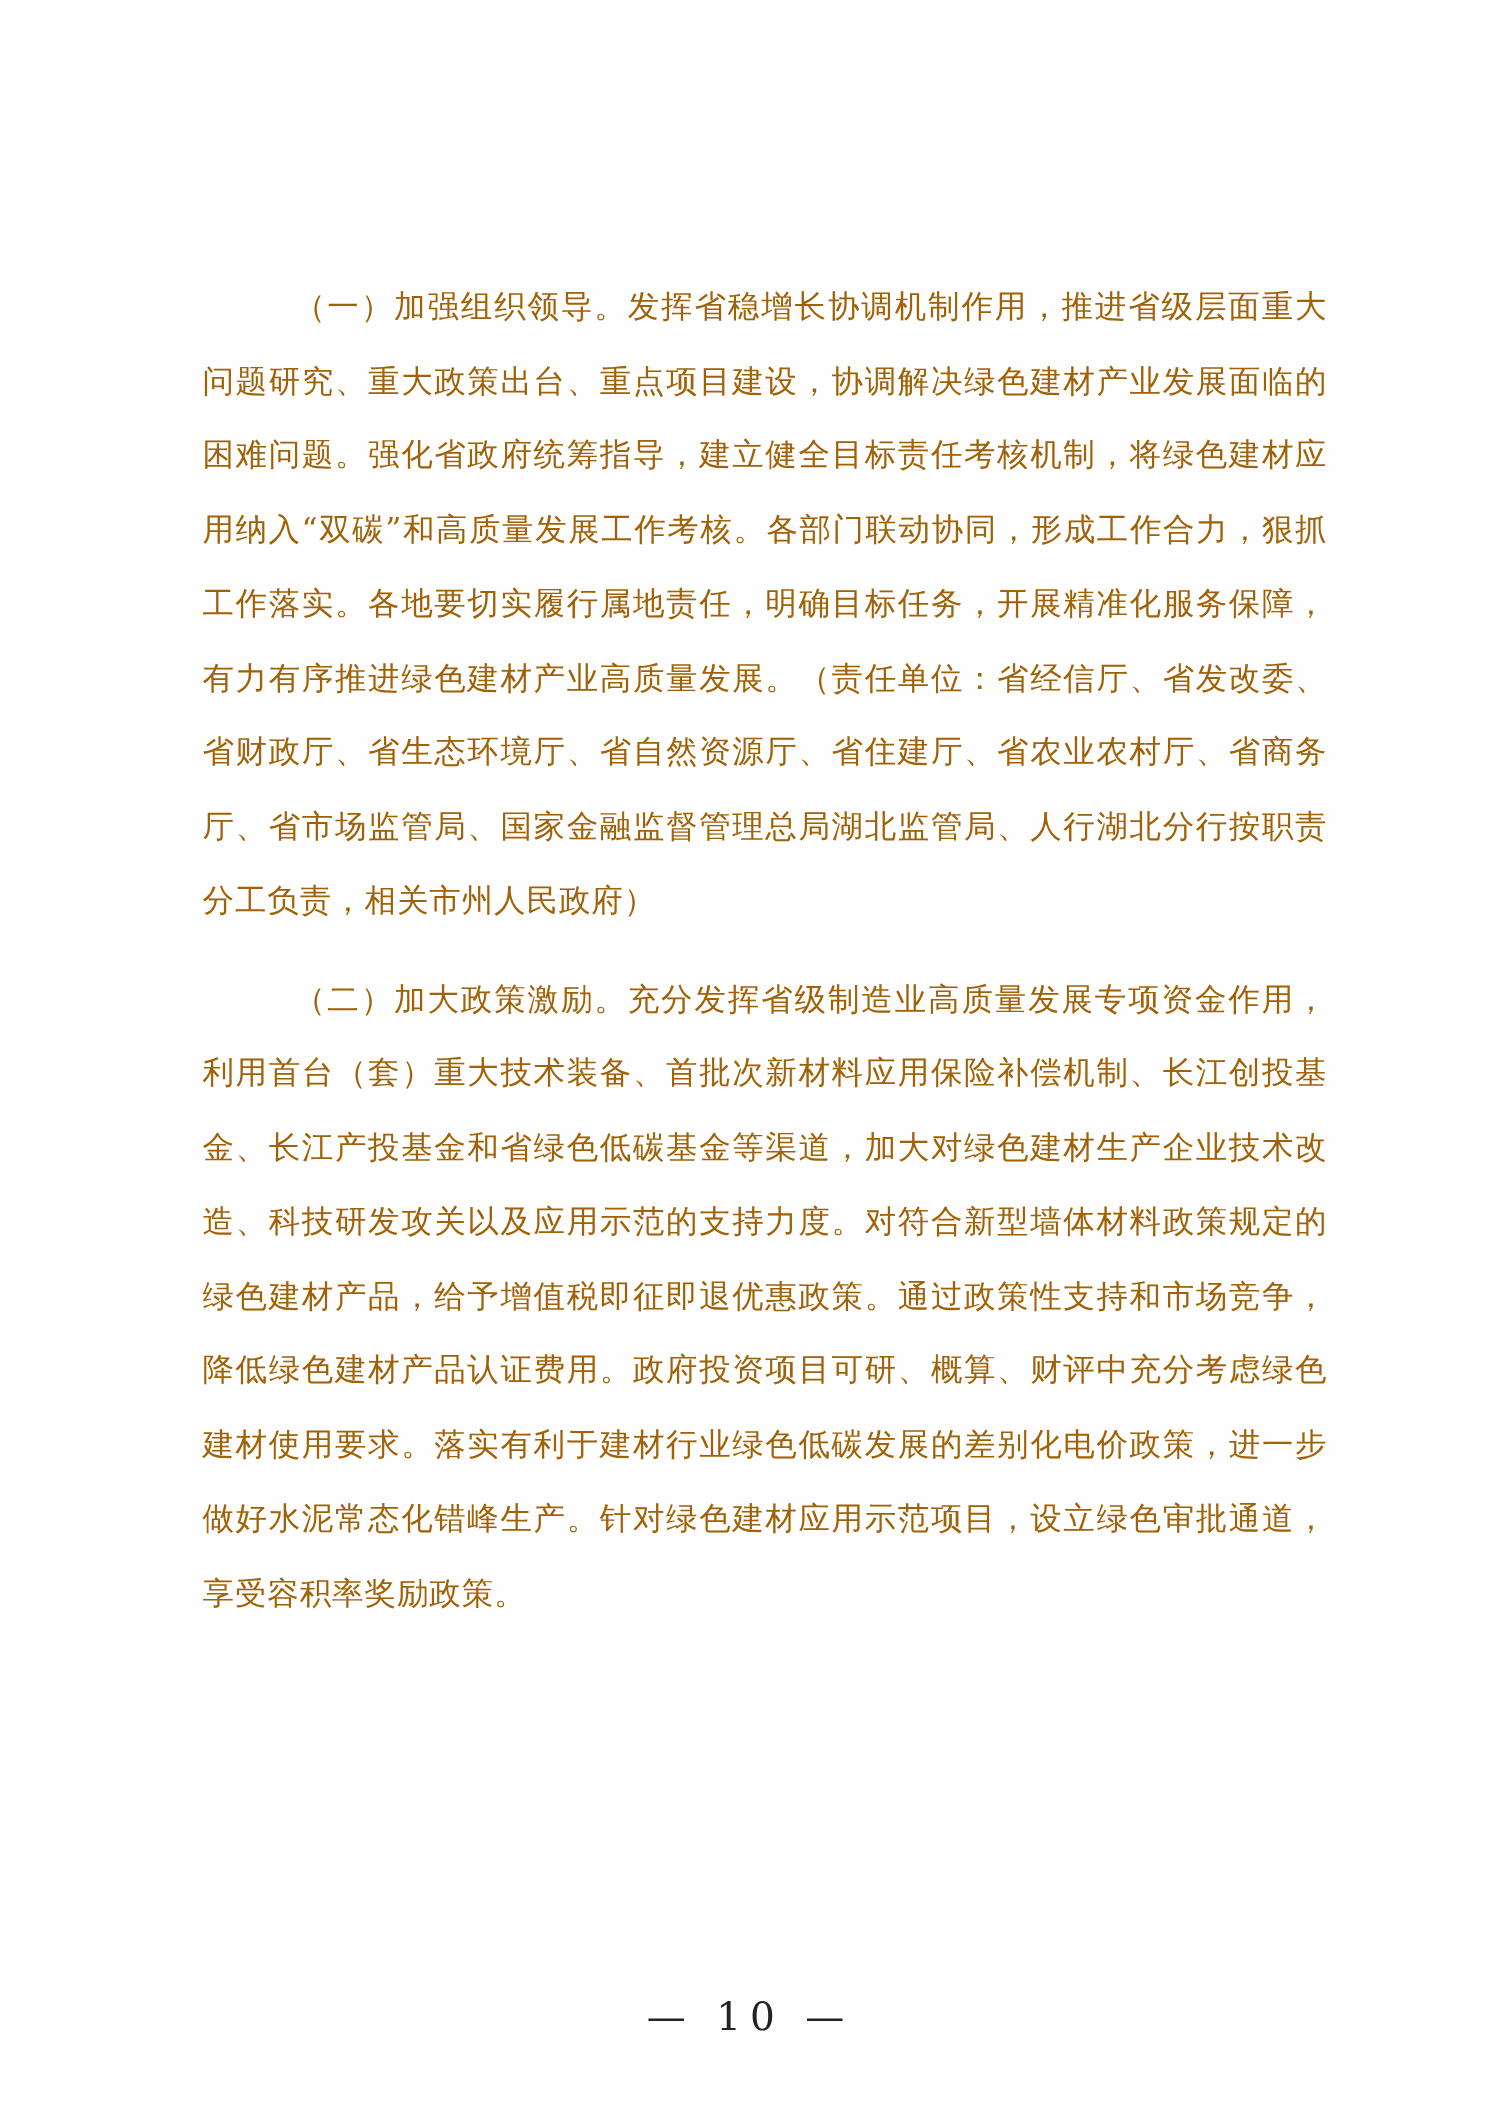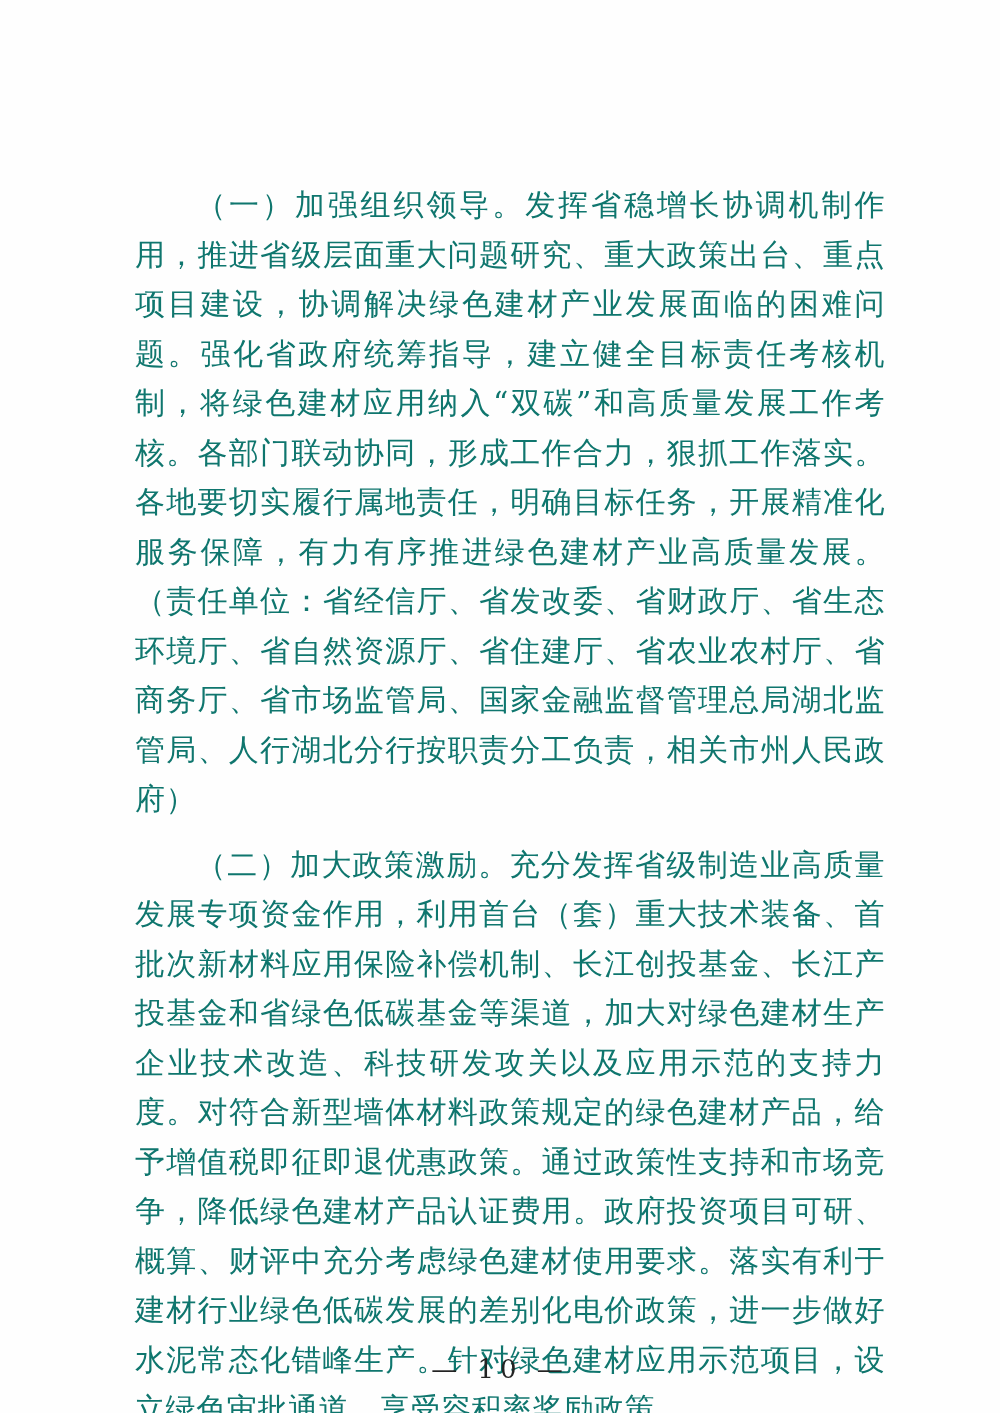--- a/index.html
+++ b/index.html
@@ -17,40 +17,39 @@
     font-family: "DejaVu Serif", "Liberation Serif", serif;
   }
   .content {
     position: absolute;
     left: 135px;
     top: 180px;
     width: 750px;
   }
   .para {
     margin: 0 0 16px 0;
-    font-size: 30px;
+    font-size: 21px;
     line-height: 49.5px;
-    color: #0f766e;
+    color: #a16207;
     text-align: justify;
     text-justify: inter-ideograph;
     letter-spacing: 0.6px;
     text-indent: 61px;
     font-weight: 500;
     -webkit-font-smoothing: antialiased;
   }
   .para:last-child {
     margin-bottom: 0;
   }
   .footer {
     position: absolute;
     left: 0;
     top: 1330px;
     width: 1000px;
     text-align: center;
-    margin-top: 24px;
   }
   .page-number {
     font-size: 26px;
     color: #232323;
     letter-spacing: 6px;
     font-family: "DejaVu Serif", "Liberation Serif", serif;
   }
 </style>
 </head>
 <body>

